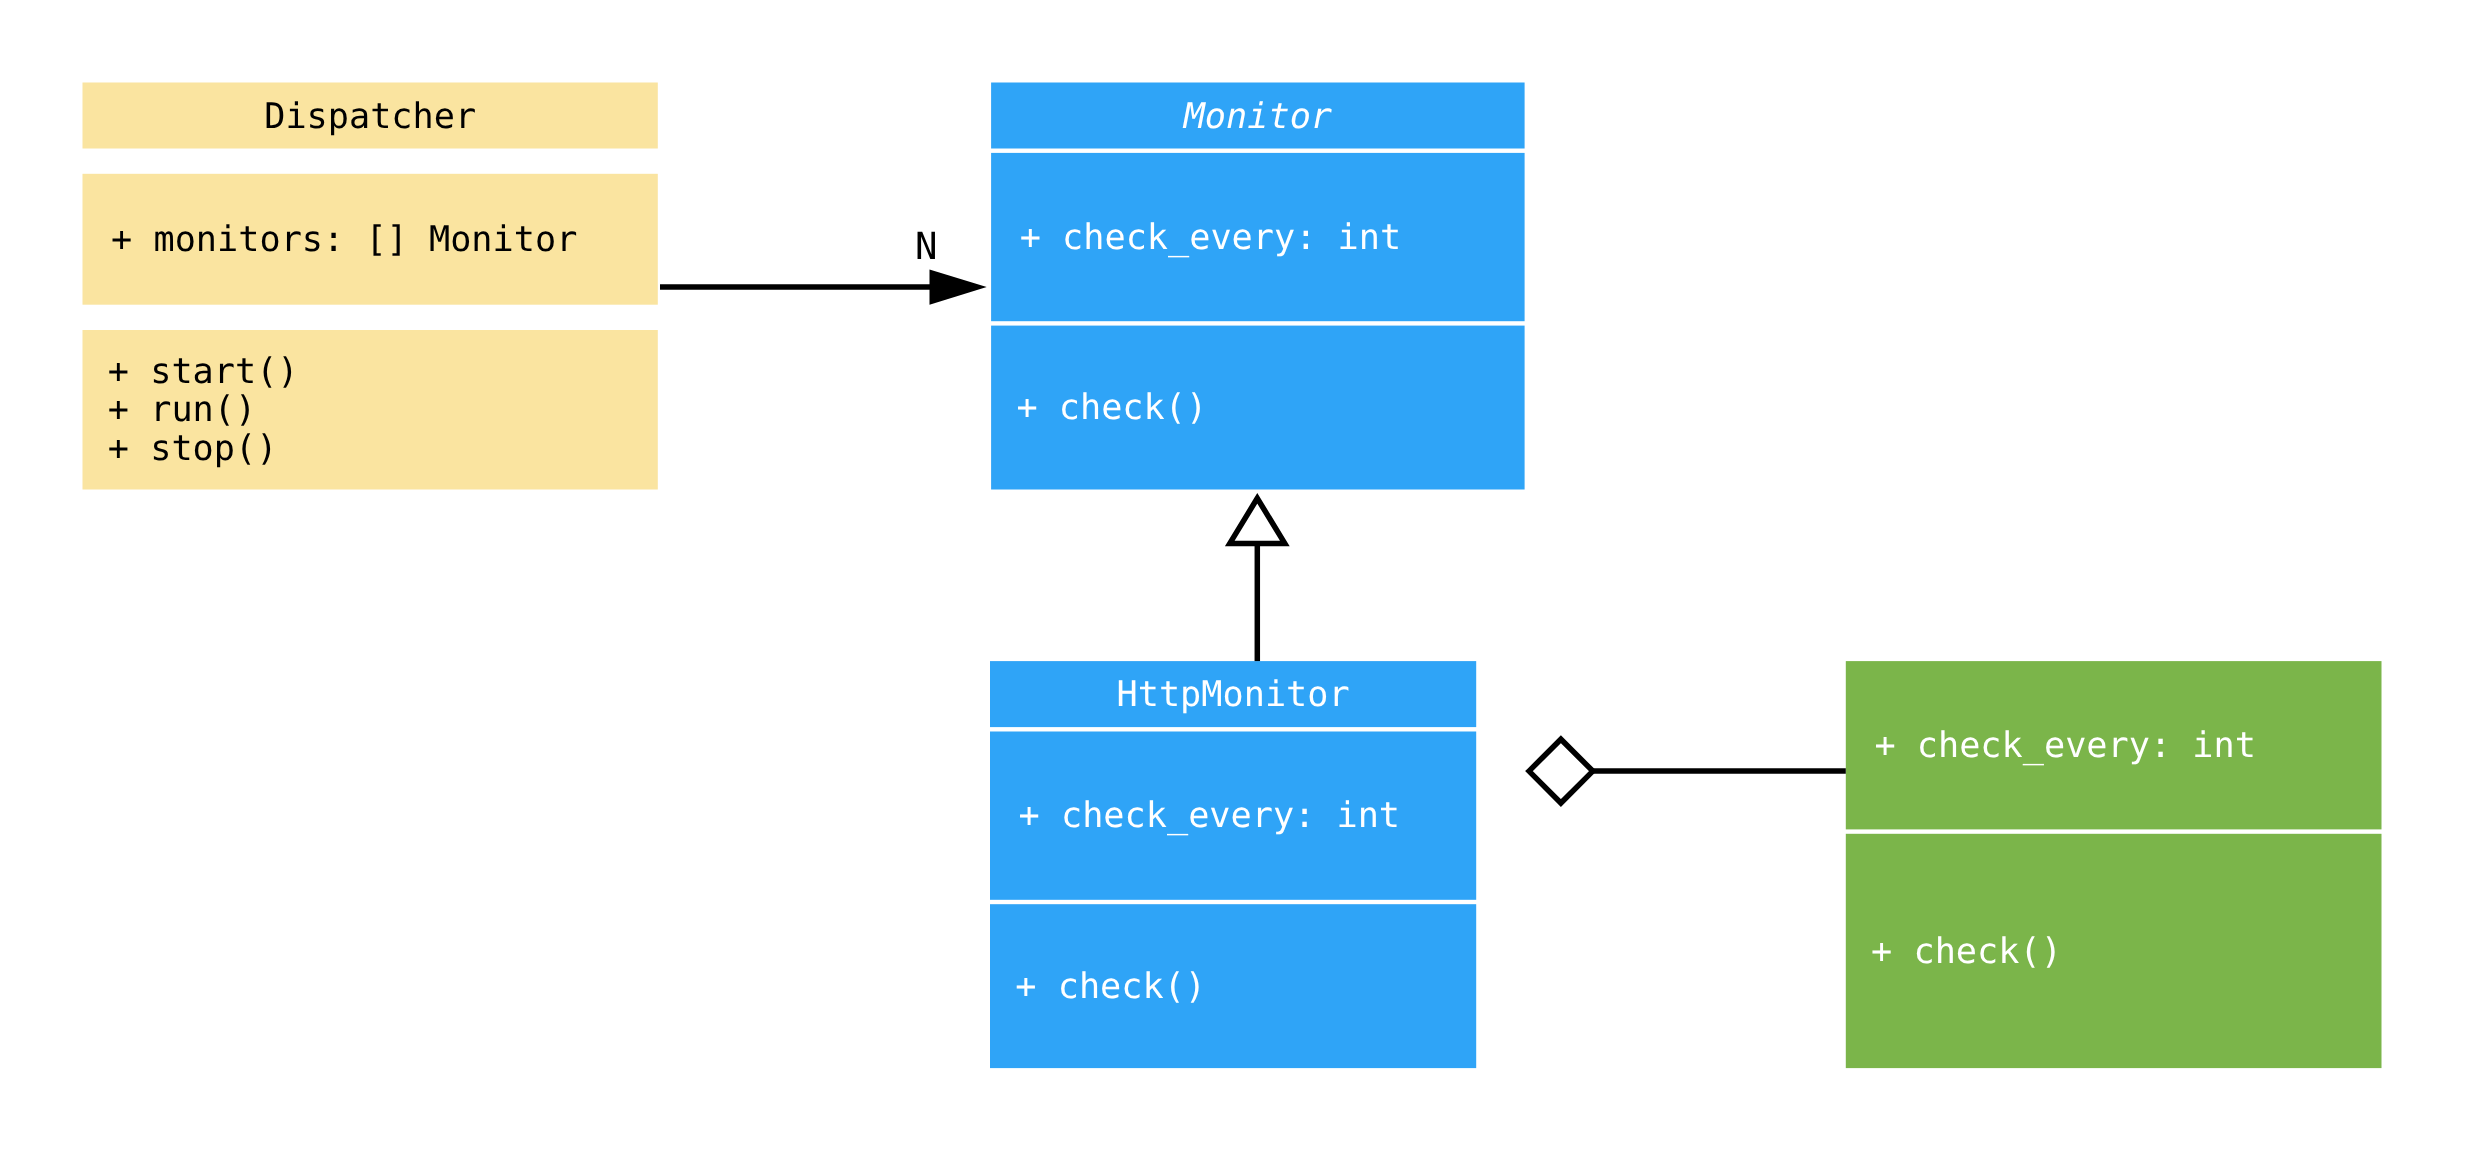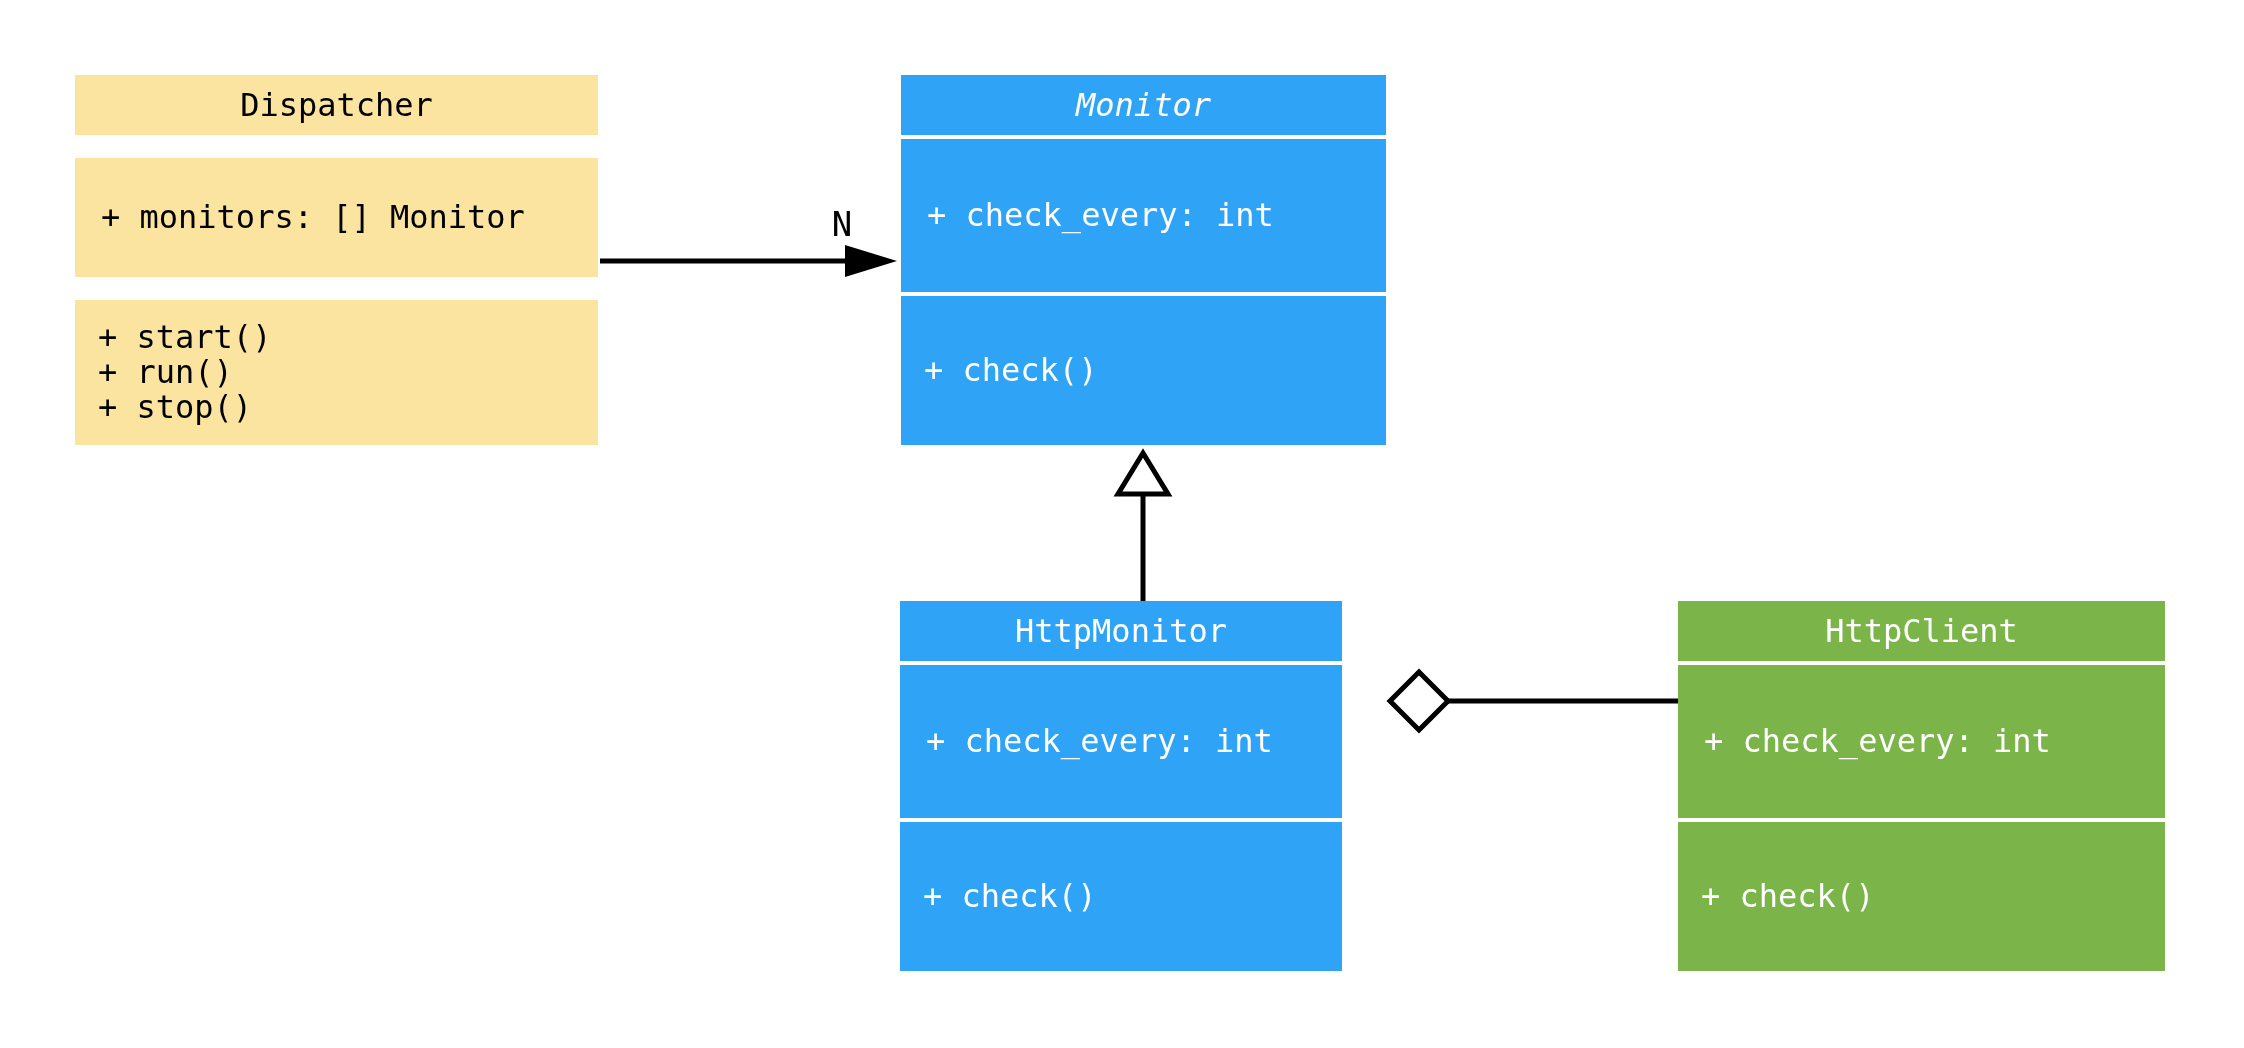--- a/index.html
+++ b/index.html
@@ -90,21 +90,20 @@
     <div class="class-title">HttpMonitor</div>
     <div class="class-section attrs">
       <div class="member">+ check_every: int</div>
     </div>
     <div class="class-section methods">
       <div class="member">+ check()</div>
     </div>
   </div>
 
   <div class="class-box" style="left: 1678px; top: 601px; width: 487px; --box-bg: #7BB54A; --box-fg: #ffffff;">
-    <div class="class-title">HttpClient</div>
     <div class="class-section attrs">
       <div class="member">+ check_every: int</div>
     </div>
     <div class="class-section methods">
       <div class="member">+ check()</div>
     </div>
   </div>
 
   <svg id="connector-layer" width="2244" height="1048" viewBox="0 0 2244 1048">
 

